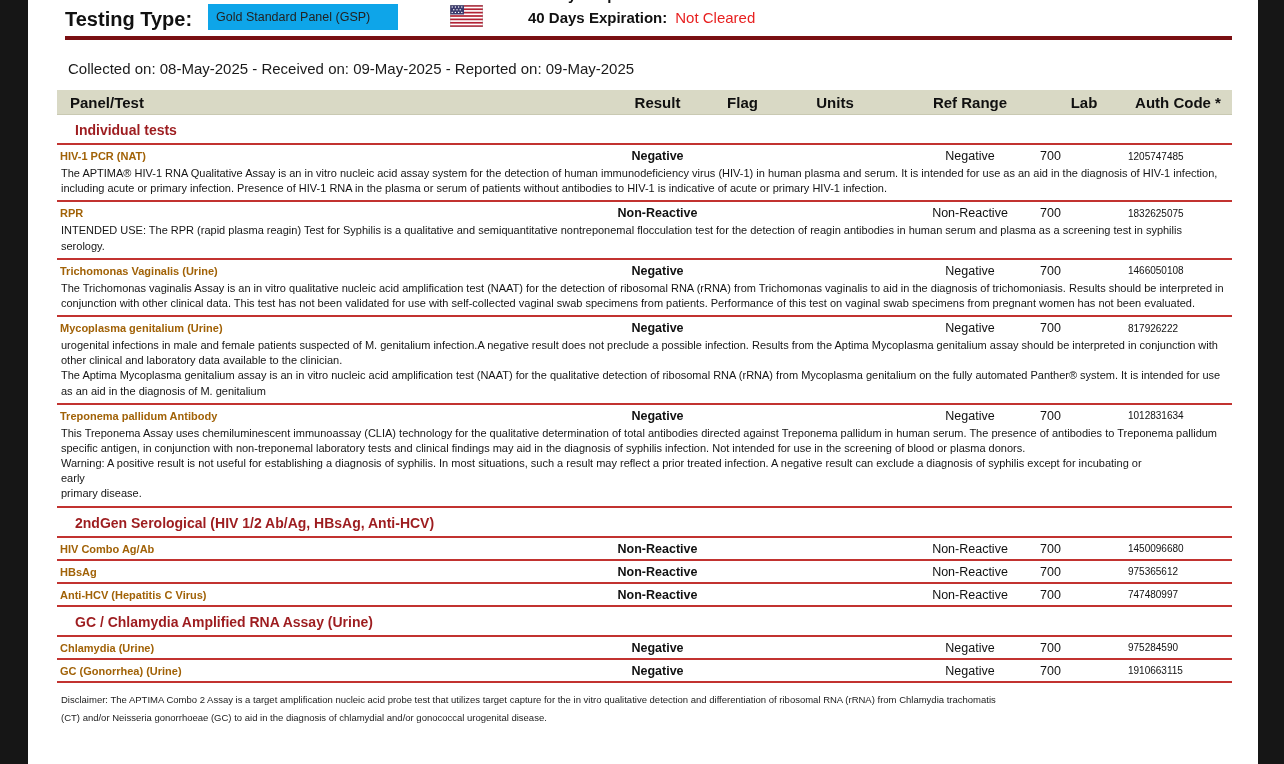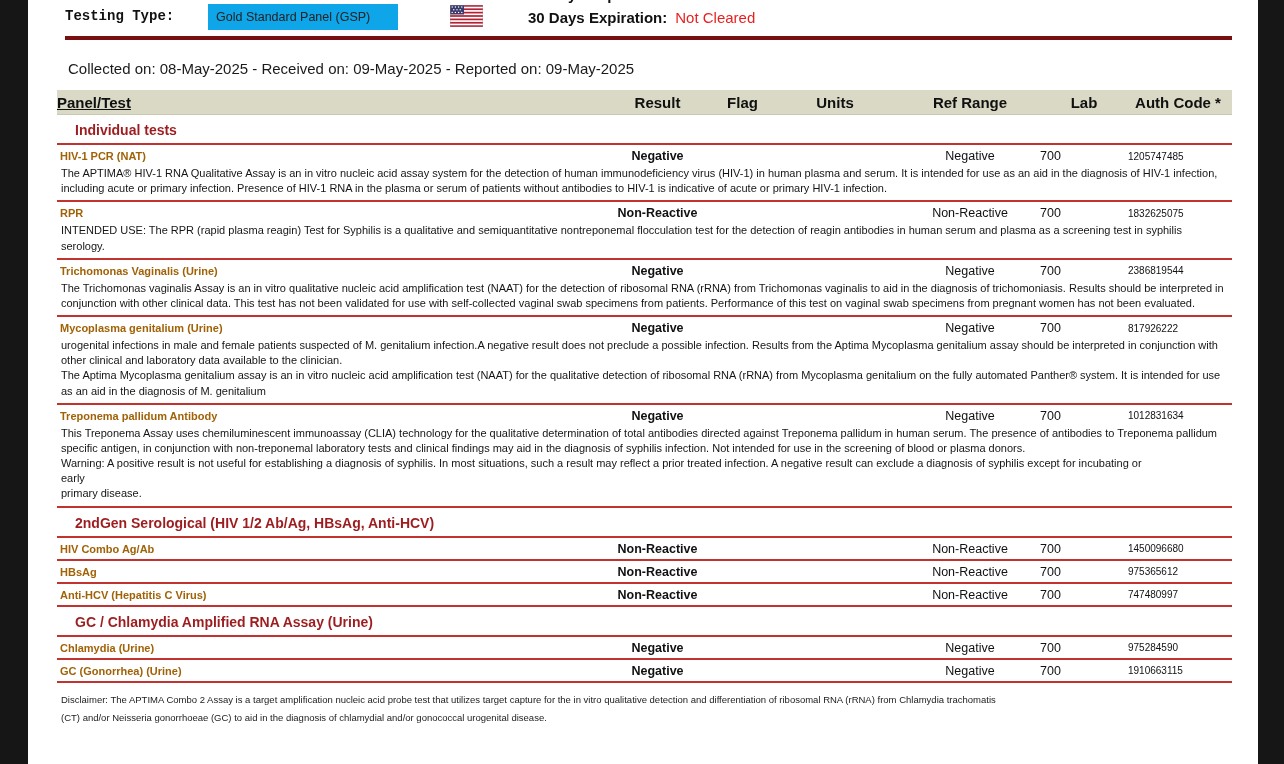--- a/index.html
+++ b/index.html
@@ -6,38 +6,38 @@
   html,body { width:1284px; height:764px; background:#161616; overflow:hidden;
               font-family:"Liberation Sans","DejaVu Sans",sans-serif; }
   .page { position:absolute; left:28px; top:0; width:1230px; height:764px;
           background:#ffffff; overflow:hidden; color:#111; }
 
   
   .topbar { position:relative; height:36px; }
   .clipped-line { position:absolute; left:500px; top:-14px; font-size:15px; font-weight:bold;
                   white-space:nowrap; color:#111; }
   .clipped-line .red { color:#e81f1f; font-weight:normal; margin-left:8px; }
-  .testing-label { position:absolute; left:37px; top:8px; font-size:14px; font-weight:bold;font-family:Liberation Mono, monospace; }
+  .testing-label { position:absolute; left:37px; top:8px; font-size:20px; font-weight:bold; }
   .testing-box { position:absolute; left:180px; top:4px; width:190px; height:26px;
                  background:#0ea5e9; font-size:12.5px; line-height:26px; padding-left:8px;
                  color:#222; }
   .flag-wrap { position:absolute; left:422px; top:5px; width:33px; height:22px; }
   .exp-line { position:absolute; left:500px; top:9px; font-size:15px; font-weight:bold;
               white-space:nowrap; }
   .exp-line .red { color:#e81f1f; font-weight:normal; margin-left:8px; }
   .top-rule { height:4px; background:#7a0f12; margin:0 26px 0 37px; }
   .dates { margin:20px 0 13px 40px; font-size:15px; color:#1a1a1a; }
 
   
   .table { margin-left:29px; width:1175px; }
   .grid { display:grid; grid-template-columns:543px 115px 55px 130px 140px 88px 104px;
           align-items:center; }
   .thead { height:25px; background:#d9d9c5; border-bottom:1px solid #c9c9b2;
            font-size:15px; font-weight:bold; color:#101010; }
-  .thead .h-name { padding-left:0;text-decoration:underline; }
+  .thead .h-name { padding-left:13px; }
   .thead .h-result,.thead .h-flag,.thead .h-units,.thead .h-ref,.thead .h-lab { text-align:center; }
   .thead .h-auth { text-align:center; padding-right:4px; }
 
   .section-title { font-size:14px; font-weight:bold; color:#9d1c1f; padding:7px 0 5px 18px; }
   .sep { height:2px; background:#c23330; }
   .row-line { padding:4px 0 3px; }
   .c-name { font-size:11px; font-weight:bold; padding-left:3px; color:#a16207; }
   .c-result { font-size:12.5px; font-weight:bold; text-align:center; }
   .c-flag, .c-units { font-size:12.5px; text-align:center; }
   .c-ref { font-size:12.5px; text-align:center; }
@@ -78,21 +78,21 @@
             <circle cx="10.2" cy="4.7" r="0.7"></circle>
           <circle cx="2.2" cy="7.4" r="0.7"></circle>
             <circle cx="5.4" cy="7.4" r="0.7"></circle>
             <circle cx="8.6" cy="7.4" r="0.7"></circle>
             <circle cx="11.8" cy="7.4" r="0.7"></circle>
         </g>
         <rect width="33" height="22" fill="none" stroke="#999" stroke-width="0.6"></rect>
       </svg>
     </div>
     <div class="exp-line">
-      <span>30 Days Expiration:</span><span class="red">Not Cleared</span>
+      <span>40 Days Expiration:</span><span class="red">Not Cleared</span>
     </div>
   </div>
 
   <div class="top-rule"></div>
 
   <div class="dates">Collected on: 08-May-2025 - Received on: 09-May-2025 - Reported on: 09-May-2025</div>
 
   <div class="table">
     <div class="grid thead">
       <div class="h-name">Panel/Test</div>
@@ -138,21 +138,21 @@
           <div class="sep"></div>
         </div>
         <div class="trow">
           <div class="grid row-line">
             <div class="c-name">Trichomonas Vaginalis (Urine)</div>
             <div class="c-result">Negative</div>
             <div class="c-flag"></div>
             <div class="c-units"></div>
             <div class="c-ref">Negative</div>
             <div class="c-lab">700</div>
-            <div class="c-auth">2386819544</div>
+            <div class="c-auth">1466050108</div>
           </div>
           <div class="desc">
             <div class="desc-line">The Trichomonas vaginalis Assay is an in vitro qualitative nucleic acid amplification test (NAAT) for the  detection of ribosomal RNA (rRNA) from Trichomonas vaginalis to aid in the diagnosis of trichomoniasis. Results should be interpreted in conjunction with other clinical data. This test has not been validated for use with self-collected vaginal swab specimens from patients. Performance of this test on vaginal swab specimens from pregnant women has not been evaluated.</div>
           </div>
           <div class="sep"></div>
         </div>
         <div class="trow">
           <div class="grid row-line">
             <div class="c-name">Mycoplasma genitalium (Urine)</div>
             <div class="c-result">Negative</div>

